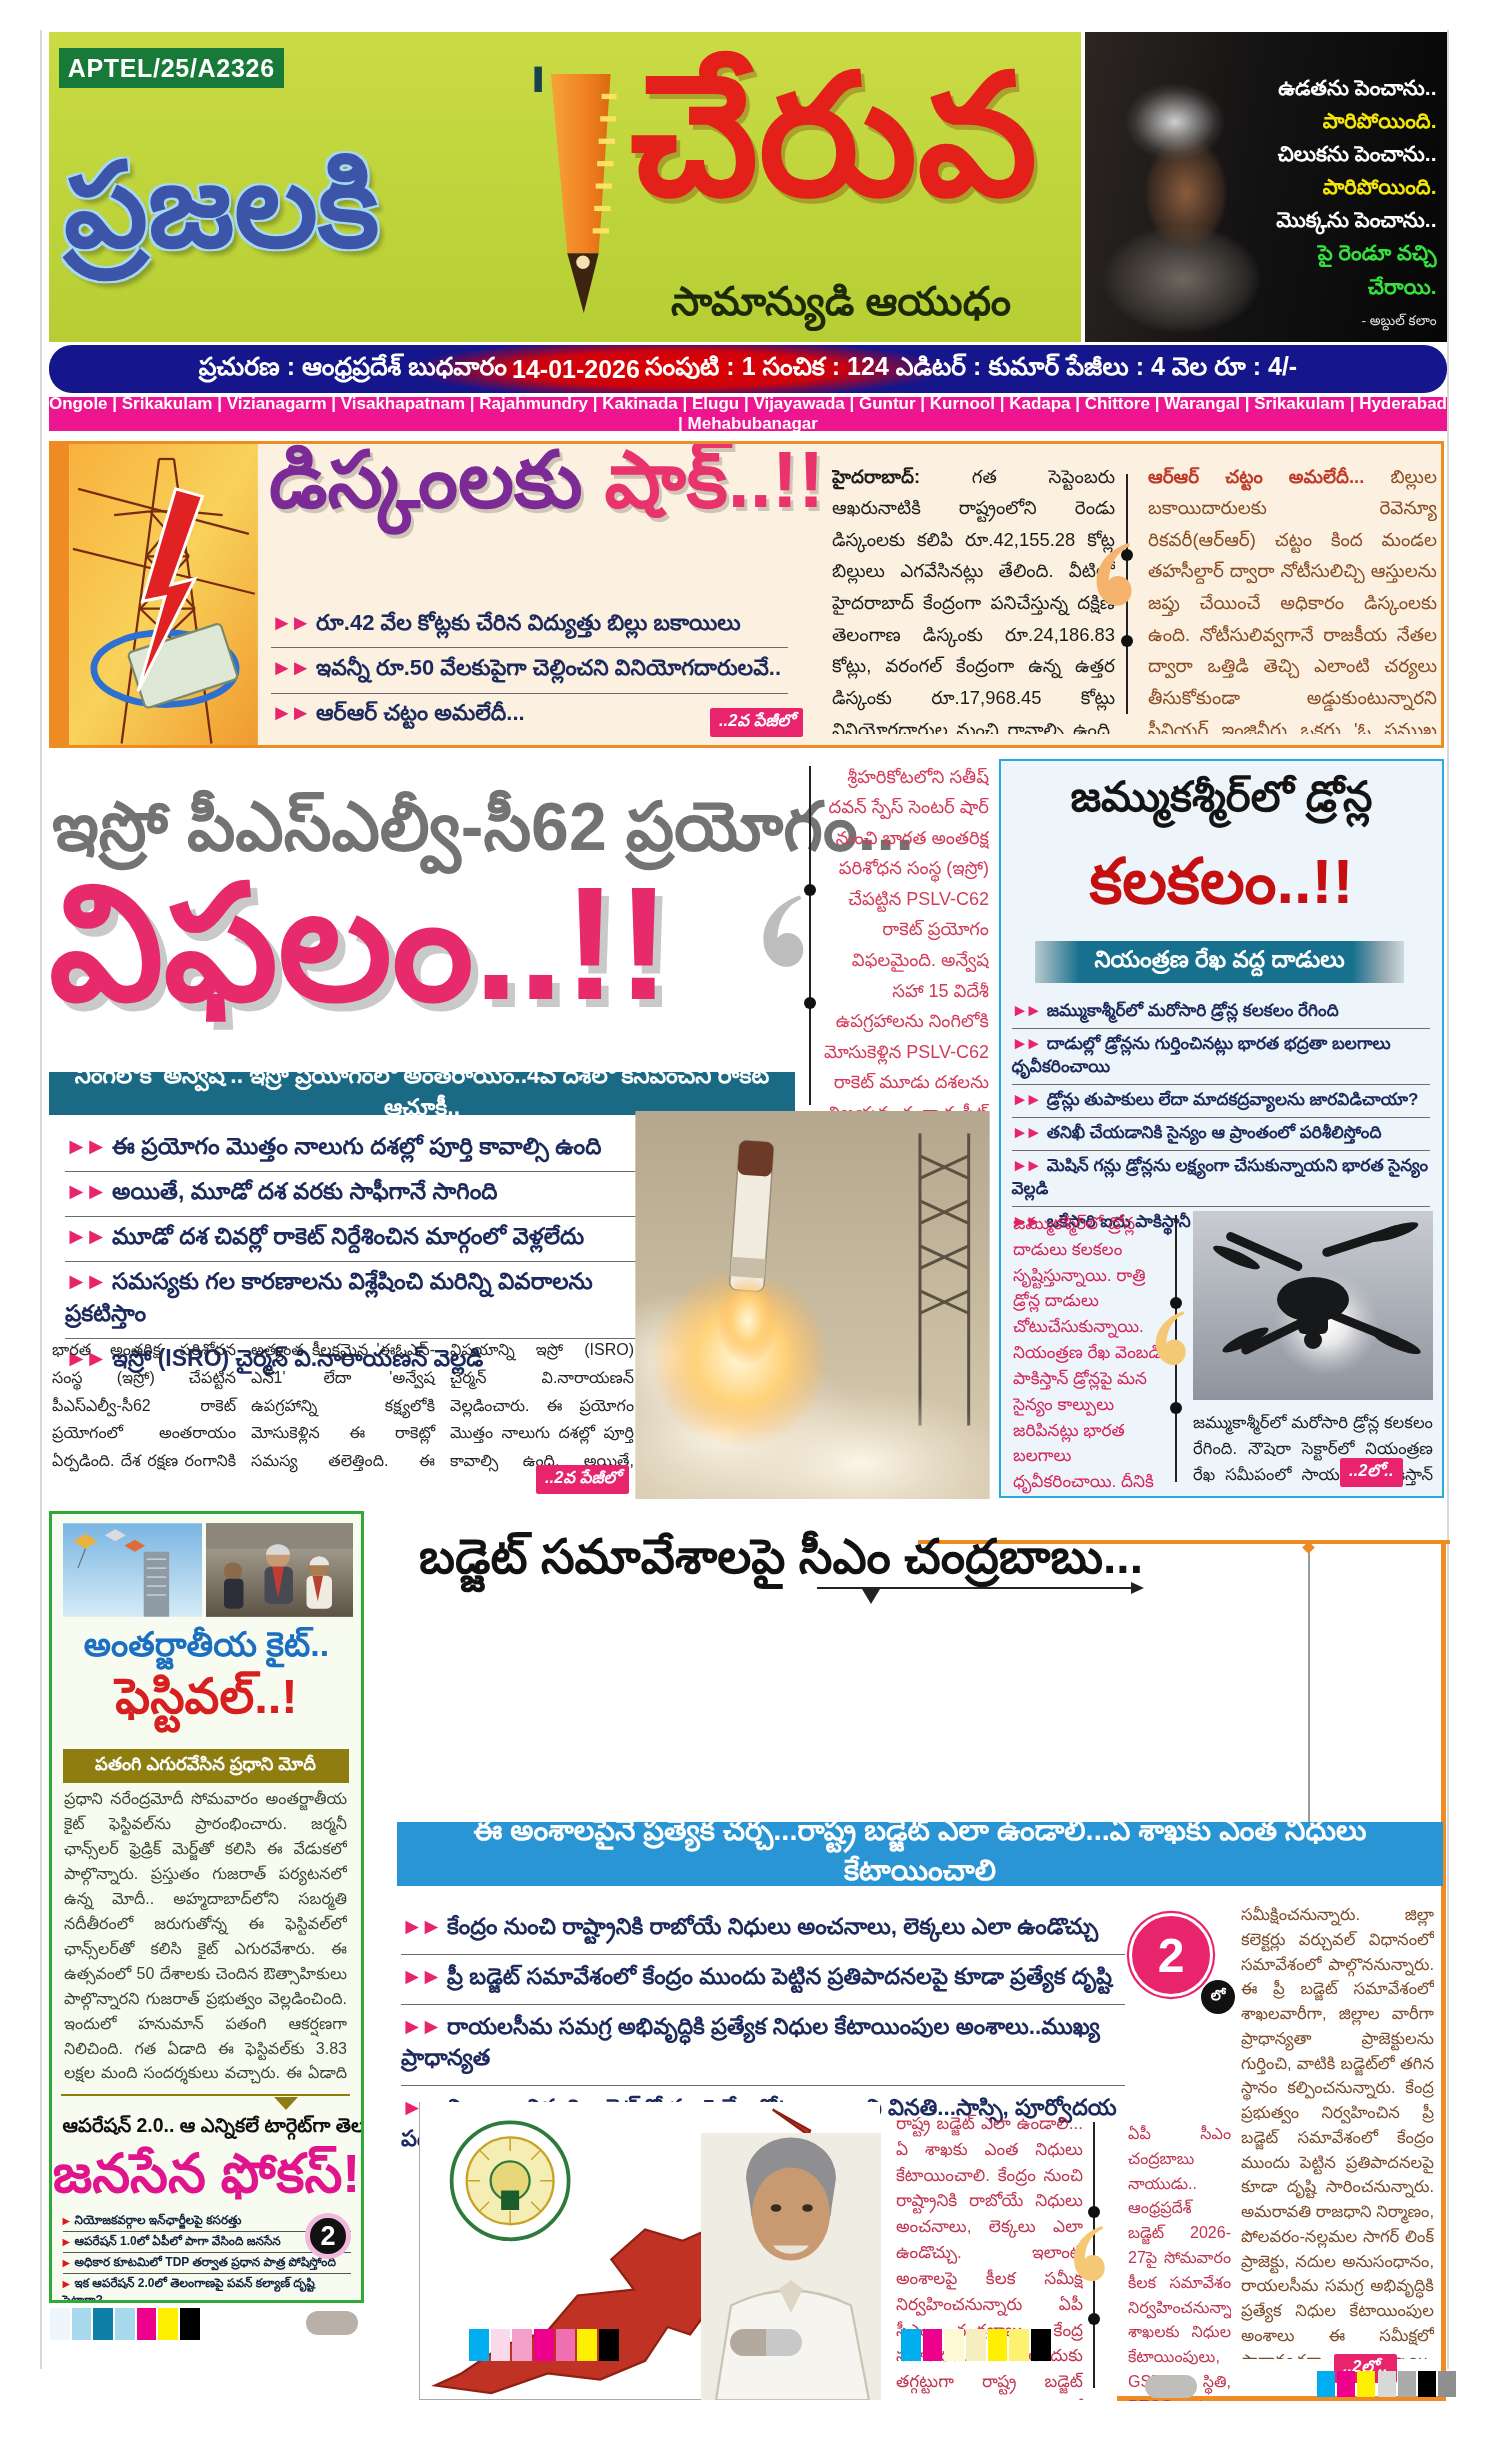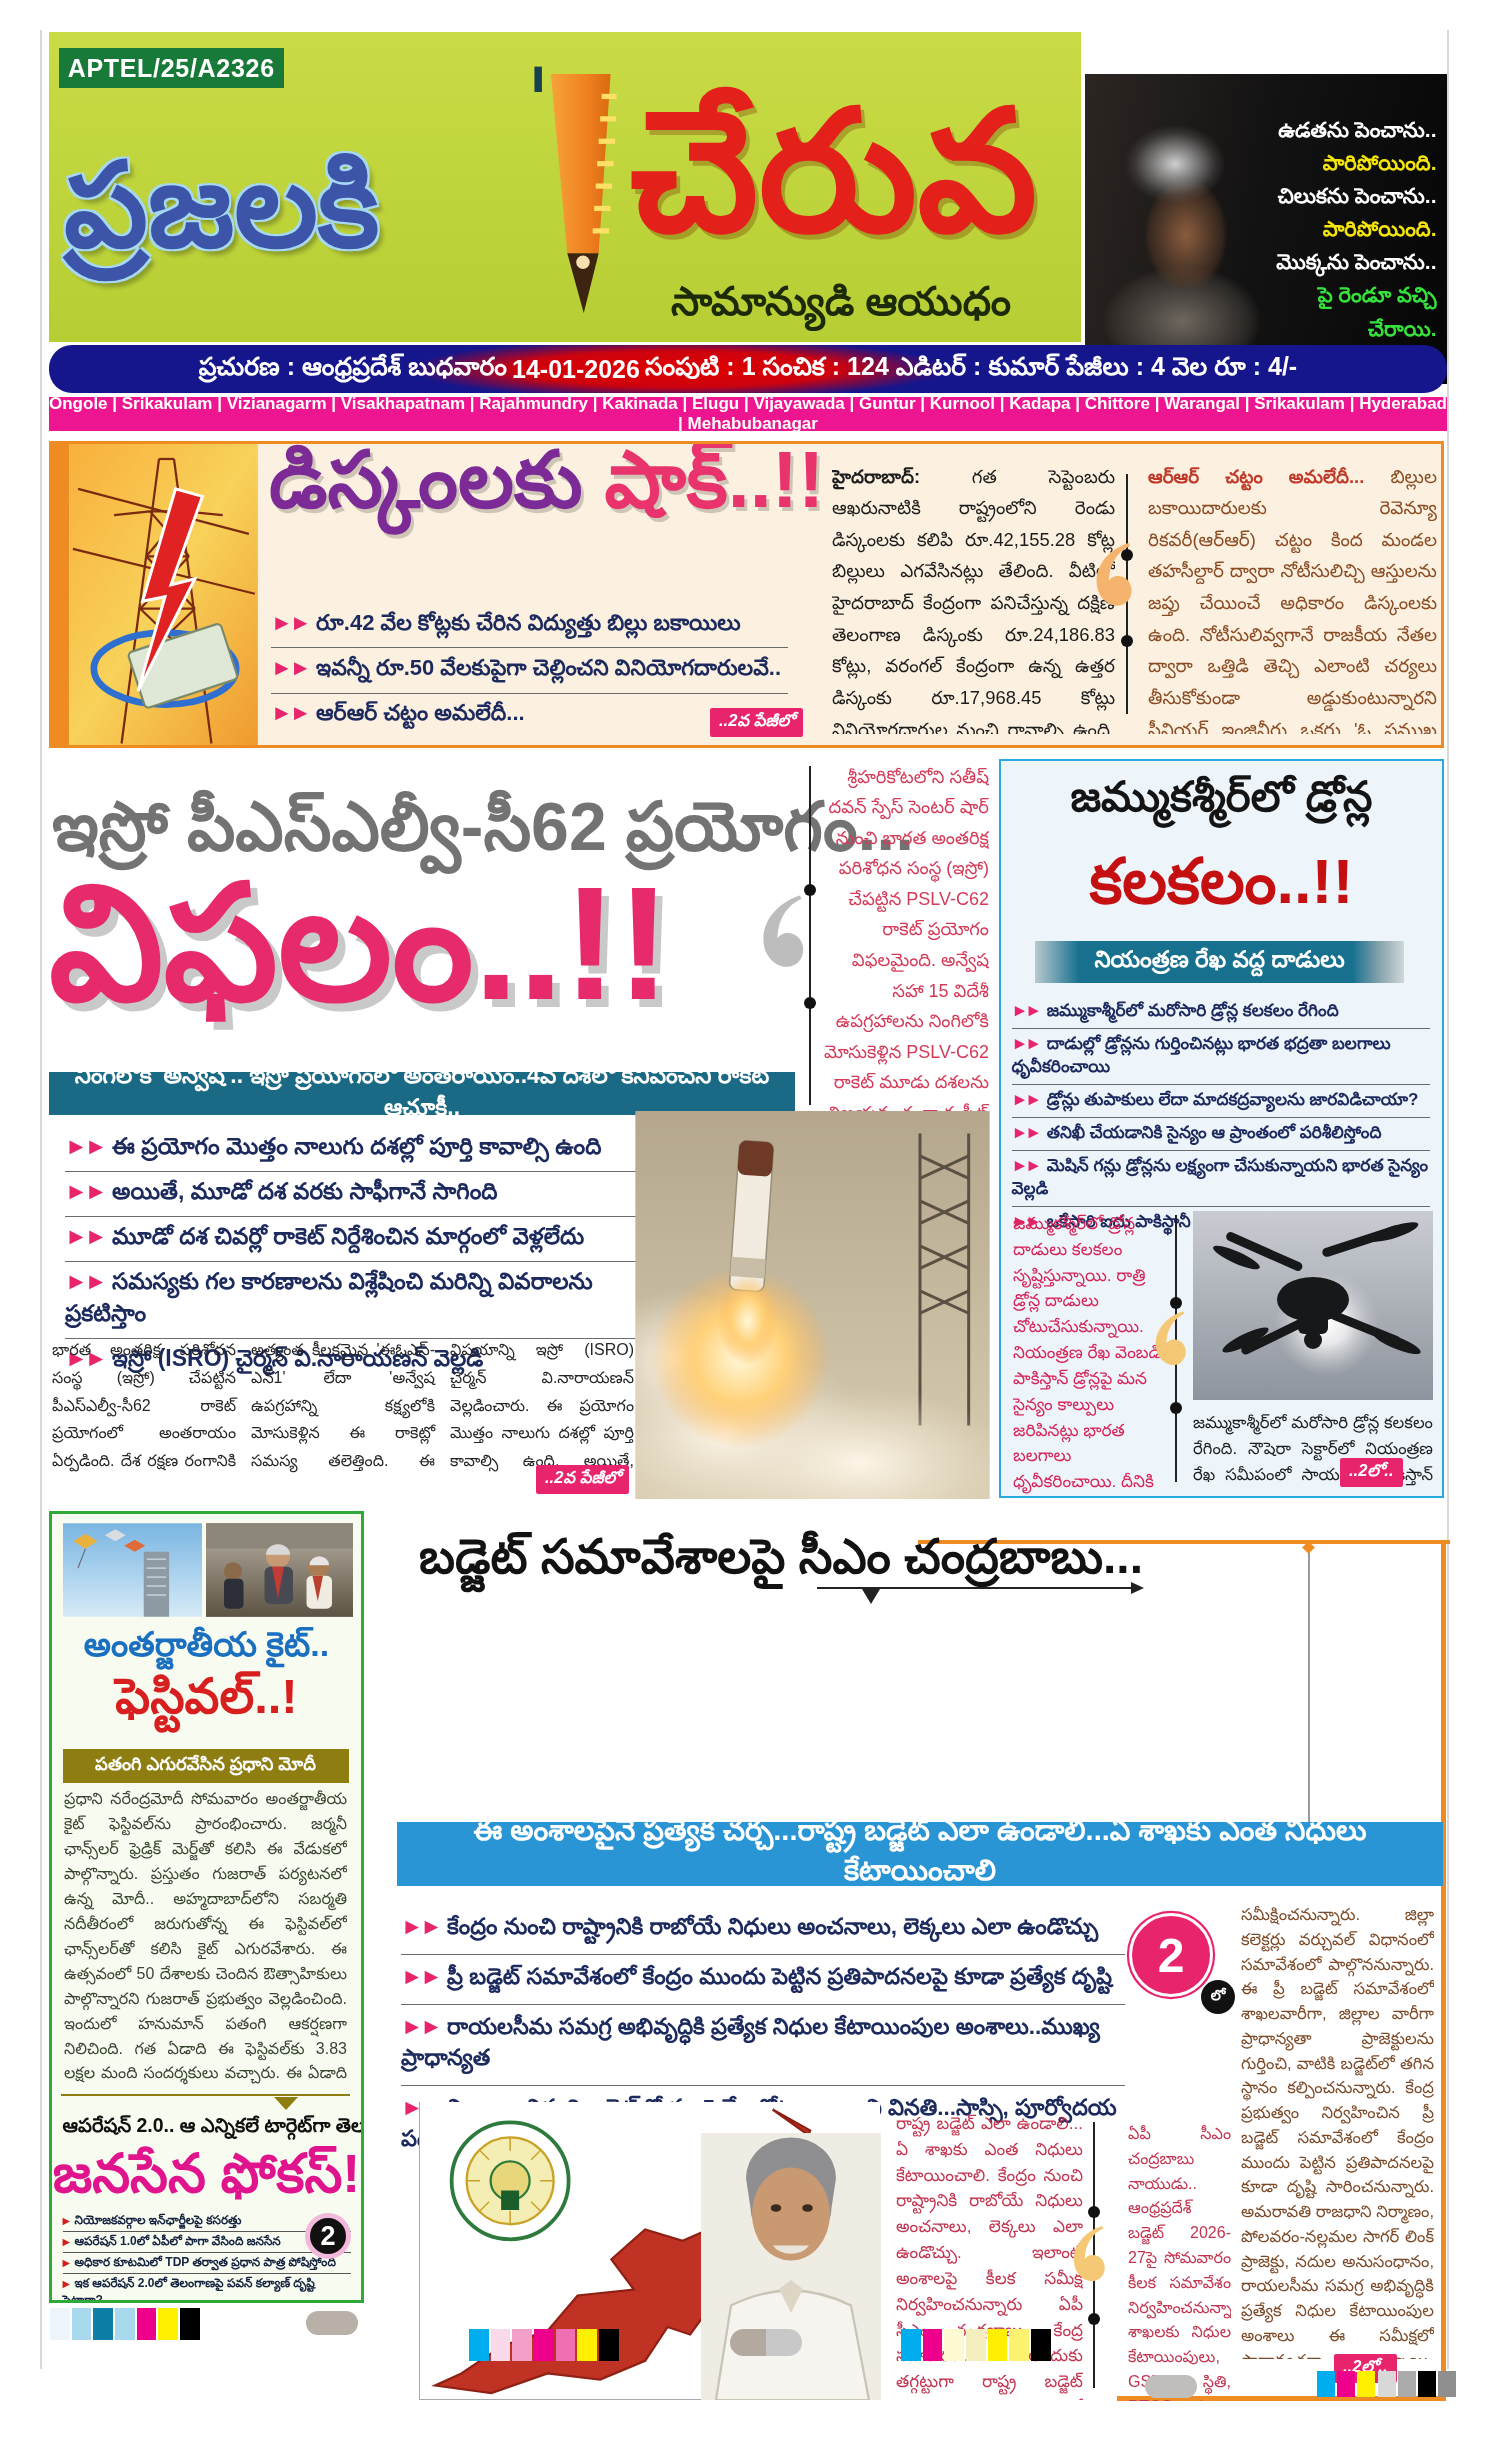--- a/index.html
+++ b/index.html
@@ -9,26 +9,26 @@
   .of{overflow:hidden;}
   .ctr{display:flex;align-items:center;justify-content:center;text-align:center;}
   .jy{text-align:justify;}
   .edge{position:absolute;top:30px;height:2339px;width:1.5px;background:#d9d9d9;}
 
   
   .masthead{left:49px;top:31.5px;width:1032px;height:310px;background:linear-gradient(180deg,#c9db45,#b6ce33);}
   .aptel{left:9.7px;top:16.5px;width:225px;height:40px;background:#187a38;color:#fff;font-weight:bold;font-size:25px;letter-spacing:0.7px;}
   .title1{left:15px;top:105px;font-size:118px;font-weight:900;color:#3c55a8;
     text-shadow:-2.2px -2.2px 0 #a6d8f2,2.2px -2.2px 0 #a6d8f2,-2.2px 2.2px 0 #a6d8f2,2.2px 2.2px 0 #a6d8f2,5.2px 6px 4.5px rgba(0,0,0,.25);}
-  .title2{left:581px;top:6px;font-size:169px;font-weight:900;color:#e3201a;text-shadow:3.7px 5.2px 0 rgba(110,40,0,.3);margin-top:36px;}
+  .title2{left:581px;top:6px;font-size:169px;font-weight:900;color:#e3201a;text-shadow:3.7px 5.2px 0 rgba(110,40,0,.3);}
   .tagline{left:622px;top:247px;font-size:40px;font-weight:bold;color:#1c2a07;}
   .nib{left:472px;top:34px;}
 
   
-  .kalam{left:1085px;top:31.5px;width:362px;height:310px;background:#0b0b0c;margin-top:42px;}
+  .kalam{left:1085px;top:31.5px;width:362px;height:310px;background:#0b0b0c;}
   .kalam-photo{left:0;top:0;width:100%;height:100%;
     background:radial-gradient(67px 52px at 90px 90px,#cfcfcf,rgba(120,120,120,.25) 60%,rgba(0,0,0,0) 75%),
     radial-gradient(52px 71px at 101px 161px,#8a5c3e,rgba(90,60,40,.4) 70%,rgba(0,0,0,0) 80%),
     radial-gradient(97px 67px at 97px 247px,#6e675f,rgba(70,65,60,.4) 70%,rgba(0,0,0,0) 82%),
     linear-gradient(100deg,#2c2622 0%,#141313 45%,#060607 100%);}
   .kalam-quote{right:10.5px;top:39px;width:187px;text-align:right;line-height:1.58;}
   .kq{font-size:21px;font-weight:bold;display:block;}
   .kq-attr{display:block;color:#e2e2e2;font-size:13.5px;margin-top:7.5px;}
 
   

